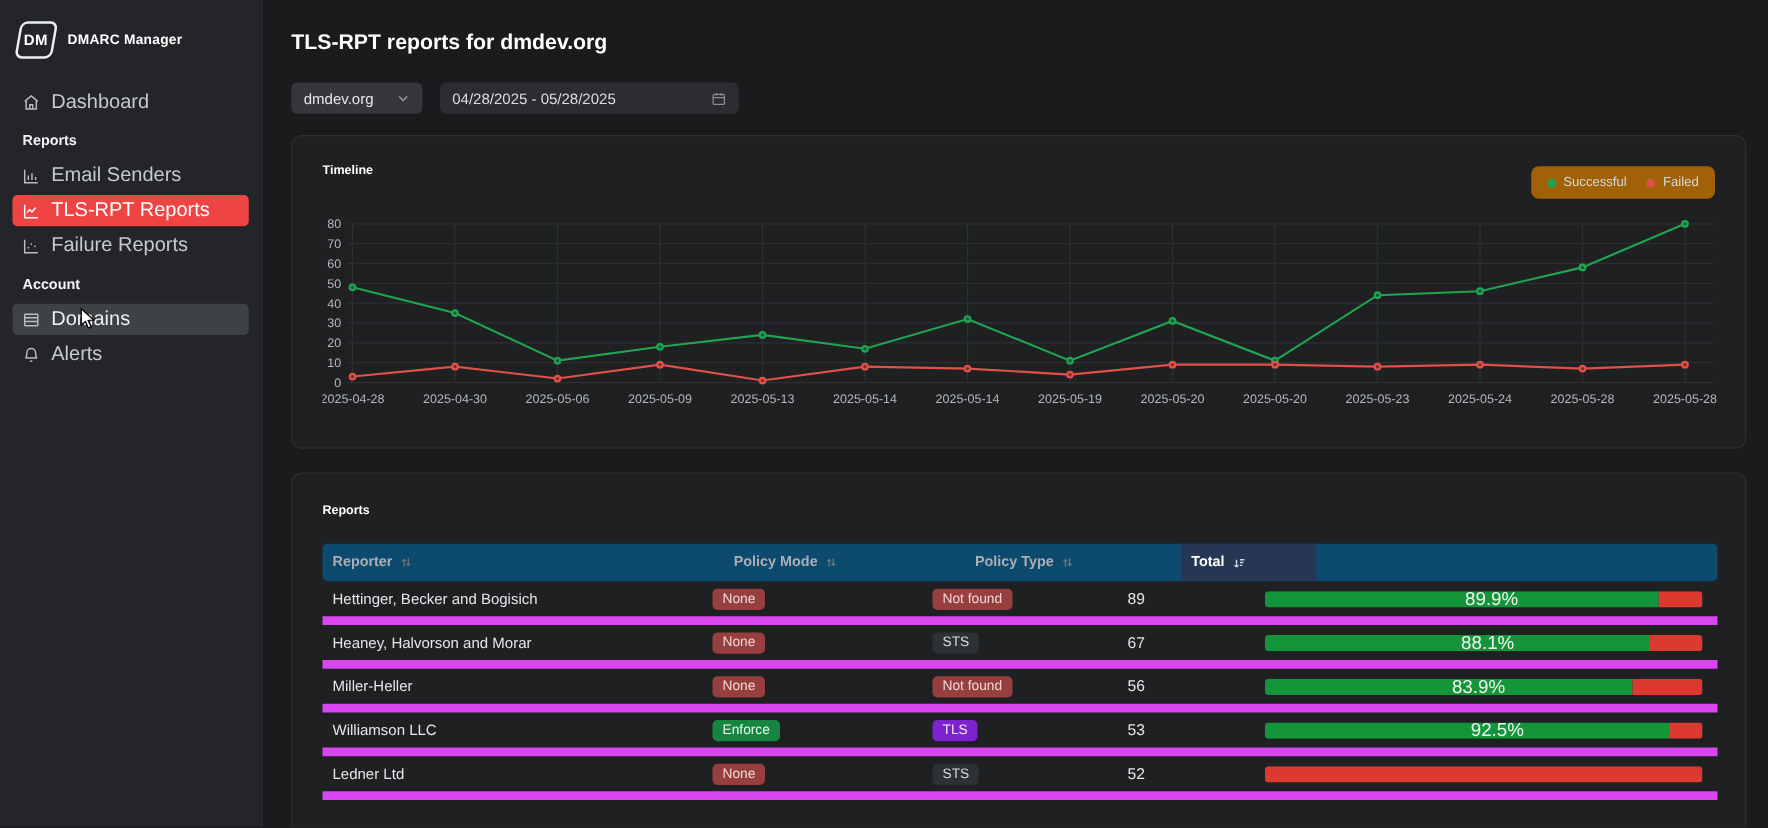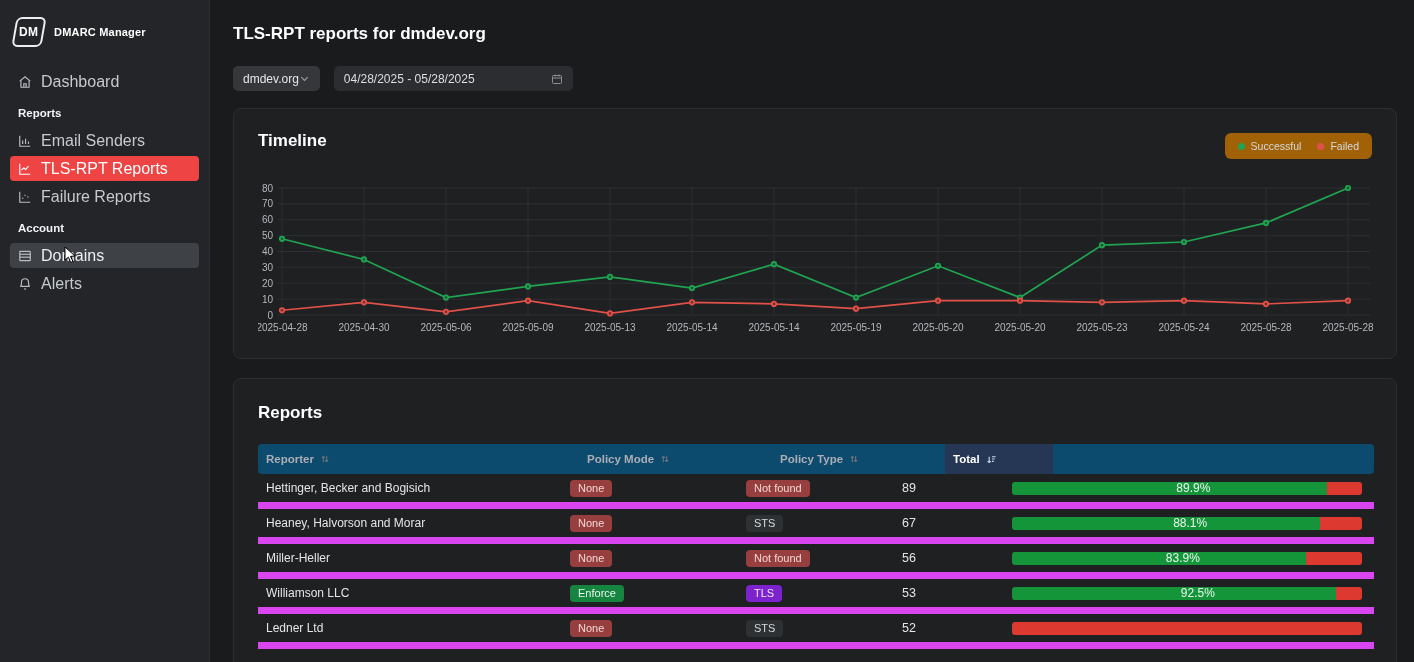--- a/index.html
+++ b/index.html
@@ -34,30 +34,30 @@
   .nav-section { font-size:11.5px; font-weight:bold; color:#f1f3f5; margin:13px 8px 9px 8px; }
   .icn { stroke:#b9bcc2; }
   .nav-item.active .icn { stroke:#fff; }
 
   
   .main { position:absolute; left:210px; top:0; width:1204px; height:662px; padding:18px 17px 0 23px; }
   .page-title { font-size:17px; font-weight:bold; color:#fff; margin-top:6px; }
   .controls { display:flex; gap:14px; margin-top:22px; }
   .select-box {
     height:25px; background:#35373b; border-radius:5px; display:flex; align-items:center;
-    padding:0 10px; font-size:12px; color:#e4e6e8; cursor:pointer;
+    gap:18px; padding:0 10px; font-size:12px; color:#e4e6e8; cursor:pointer;
   }
   .date-box {
     height:25px; width:239px; background:#2b2d30; border-radius:5px; display:flex; align-items:center;
     justify-content:space-between; padding:0 10px; font-size:12px; color:#dcdee1; cursor:pointer;
   }
 
   
   .panel { background:#1e2022; border:1px solid #2c2e31; border-radius:8px; }
-  .panel-title { font-size:17px; font-weight:bold; color:#fff; }
+  .panel-title { font-size:10px; font-weight:bold; color:#fff; }
 
   .timeline-panel { margin-top:17px; height:251px; padding:22px 24px 0 24px; position:relative; }
   .legend {
     position:absolute; top:24px; right:24px; background:#a16207; border-radius:6px;
     padding:7px 13px; display:flex; gap:16px; align-items:center;
   }
   .legend-item { display:flex; align-items:center; gap:6px; font-size:10.5px; color:#d5d8db; cursor:pointer; }
   .legend-dot { width:7px; height:7px; border-radius:50%; }
   .legend-dot.green { background:#21a452; }
   .legend-dot.red { background:#e05149; }
@@ -77,21 +77,21 @@
   }
   .td { padding:0 8px; color:#e3e5e8; }
   .td.total { font-size:12.5px; }
   .badge { display:inline-block; font-size:11px; padding:3px 8px; border-radius:4px; line-height:1; }
   .badge.red    { background:#963f3e; color:#f2d6d5; }
   .badge.green  { background:#15853f; color:#eaf7ef; }
   .badge.purple { background:#7d22cf; color:#f1e6fc; }
   .badge.gray   { background:#2e3134; color:#d6d9dc; }
   .bar-cell { padding:0 12px 0 10px; }
   .pbar { display:flex; height:13px; border-radius:3px; overflow:hidden; width:100%; }
-  .pbar .ok { background:#15953a; display:flex; align-items:center; justify-content:center; color:#eaf6ee; font-size:12px;padding-left:48px; }
+  .pbar .ok { background:#15953a; display:flex; align-items:center; justify-content:center; color:#eaf6ee; font-size:15px;padding-left:48px; }
   .pbar .fail { background:#dc3a30; flex:1; }
 
   .cursor { position:absolute; left:63px; top:246px; z-index:10; pointer-events:none; }
 </style>
 </head>
 <body>
 
 <aside class="sidebar">
   <div class="logo-row">
     <div class="logo-box">

